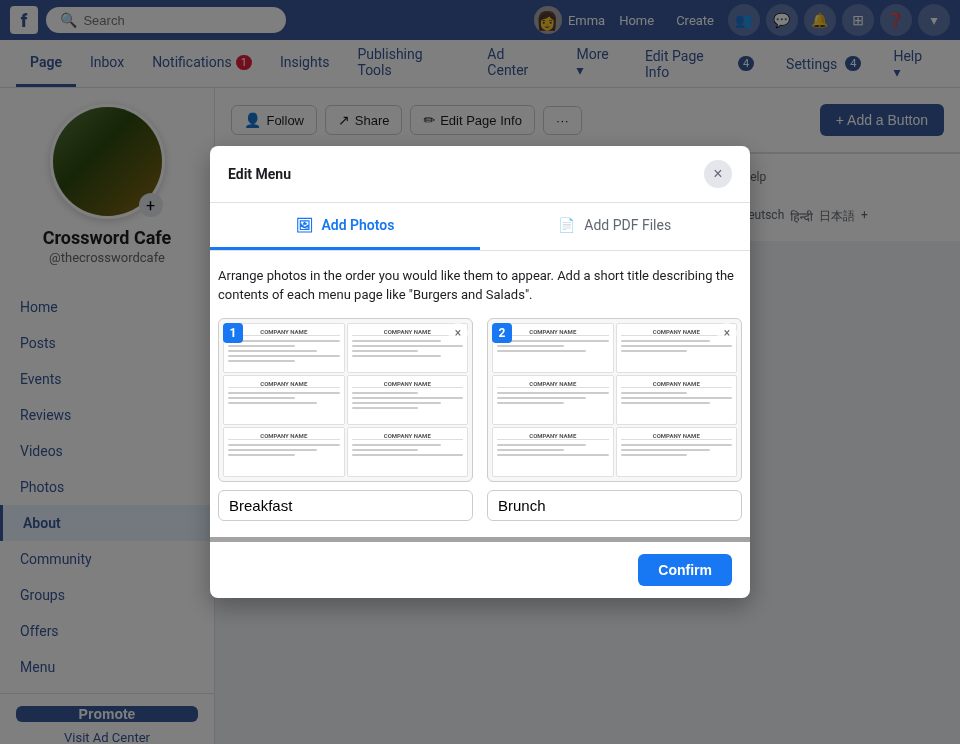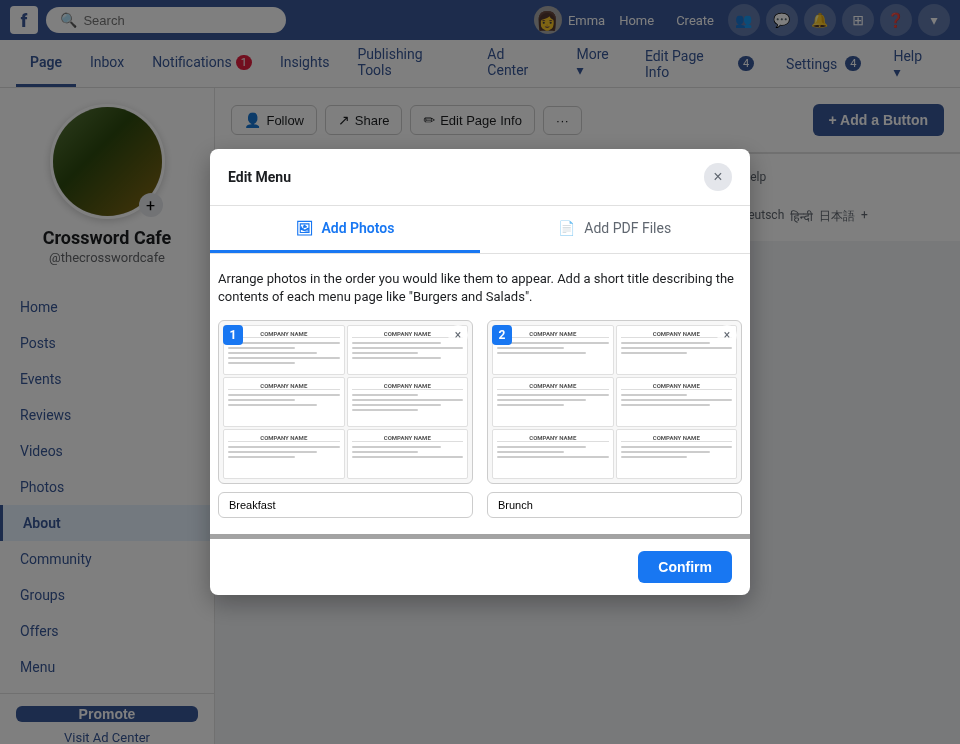--- a/index.html
+++ b/index.html
@@ -83,21 +83,21 @@
     .sidebar-nav-item.active { background: #e7f3ff; font-weight: 600; border-left: 3px solid #385898; }
     .sidebar-divider { border: none; border-top: 1px solid #e0e0e0; margin: 8px 0; }
     .promote-btn { margin: 12px 16px 4px; background: #385898; color: #fff; border: none; border-radius: 6px; padding: 0 0; width: calc(100% - 32px); font-size: 14px; font-weight: 600; cursor: pointer; display: block; text-align: center; }
     .visit-ad-center { text-align: center; color: #385898; font-size: 13px; cursor: pointer; padding: 4px 0; display: block; }
 
     
     .page-content { flex: 1; background: #f0f2f5; }
     .cover-area { background: #fff; padding: 16px; display: flex; gap: 8px; align-items: center; border-bottom: 1px solid #e0e0e0; }
     .cover-action-btn { display: flex; align-items: center; gap: 5px; padding: 6px 12px; border: 1px solid #ccc; border-radius: 6px; background: #fff; cursor: pointer; font-size: 13px; color: #1c1e21; }
     .cover-action-btn .icon { font-size: 14px; }
-    .add-button-btn { margin-left: auto; background: #385898; color: #fff; border: none; border-radius: 6px; padding: 8px 16px; font-size: 14px; font-weight: 700; cursor: pointer; display: flex; align-items: center; gap: 6px; }
+    .add-button-btn { margin-left: auto; background: #385898; color: #fff; border: none; border-radius: 6px; padding: 8px 16px; font-size: 14px; font-weight: 400; cursor: pointer; display: flex; align-items: center; gap: 6px; }
 
     
     .overlay { position: fixed; top: 0; left: 0; width: 100%; height: 100%; background: rgba(0,0,0,0.5); z-index: 100; display: flex; align-items: center; justify-content: center; }
 
     
     .modal { background: #fff; border-radius: 8px; width: 540px; max-height: 580px; box-shadow: 0 8px 24px rgba(0,0,0,0.3); display: flex; flex-direction: column; overflow: hidden; }
     .modal-header { display: flex; align-items: center; justify-content: space-between; padding: 14px 18px; border-bottom: 1px solid #e0e0e0; }
     .modal-title { font-size: 14px; font-weight: 700; color: #1c1e21; }
     .modal-close { width: 28px; height: 28px; border-radius: 50%; background: #e4e6eb; display: flex; align-items: center; justify-content: center; cursor: pointer; font-size: 16px; color: #606770; border: none; }
     .modal-tabs { display: flex; border-bottom: 1px solid #e0e0e0; }
@@ -110,21 +110,21 @@
     .photo-slot { position: relative; border: 1px solid #ccc; border-radius: 6px; overflow: hidden; background: #f7f7f7; }
     .photo-slot-number { position: absolute; top: 4px; left: 4px; width: 20px; height: 20px; background: #1877f2; color: #fff; border-radius: 4px; font-size: 12px; font-weight: 700; display: flex; align-items: center; justify-content: center; z-index: 2; }
     .photo-slot-close { position: absolute; top: 4px; right: 4px; width: 20px; height: 20px; background: rgba(255,255,255,0.8); border-radius: 50%; display: flex; align-items: center; justify-content: center; font-size: 12px; color: #606770; cursor: pointer; z-index: 2; }
     .menu-doc-preview { display: grid; grid-template-columns: 1fr 1fr; gap: 2px; padding: 4px; }
     .menu-doc-page { background: #fff; border: 1px solid #e0e0e0; border-radius: 2px; padding: 4px; min-height: 50px; }
     .doc-lines { display: flex; flex-direction: column; gap: 3px; margin-top: 4px; }
     .doc-line { height: 2px; background: #ccc; border-radius: 1px; }
     .doc-line.short { width: 60%; }
     .doc-line.medium { width: 80%; }
     .doc-header { font-size: 6px; font-weight: bold; color: #555; text-align: center; margin-bottom: 2px; border-bottom: 1px solid #ddd; }
-    .photo-label-input { width: 100%; margin-top: 8px; padding: 6px 10px; border: 1px solid #ccc; border-radius: 6px; font-size: 11px; outline: none; }
+    .photo-label-input { width: 100%; margin-top: 8px; padding: 6px 10px; border: 1px solid #ccc; border-radius: 6px; font-size: 15px; outline: none; }
     .modal-footer { padding: 12px 18px; border-top: 5px solid #a3a3a3; display: flex; justify-content: flex-end; }
     .confirm-btn { background: #1877f2; color: #fff; border: none; border-radius: 6px; padding: 8px 20px; font-size: 14px; font-weight: 600; cursor: pointer; }
 
     
     .footer { background: #fff; padding: 16px; border-top: 1px solid #e0e0e0; }
     .footer-links { display: flex; flex-wrap: wrap; gap: 8px; margin-bottom: 6px; }
     .footer-links a { font-size: 12px; color: #606770; cursor: pointer; text-decoration: none; }
     .footer-copyright { font-size: 12px; color: #606770; }
     .footer-lang { display: flex; flex-wrap: wrap; gap: 6px; margin-top: 4px; }
     .footer-lang span { font-size: 12px; color: #606770; cursor: pointer; }

